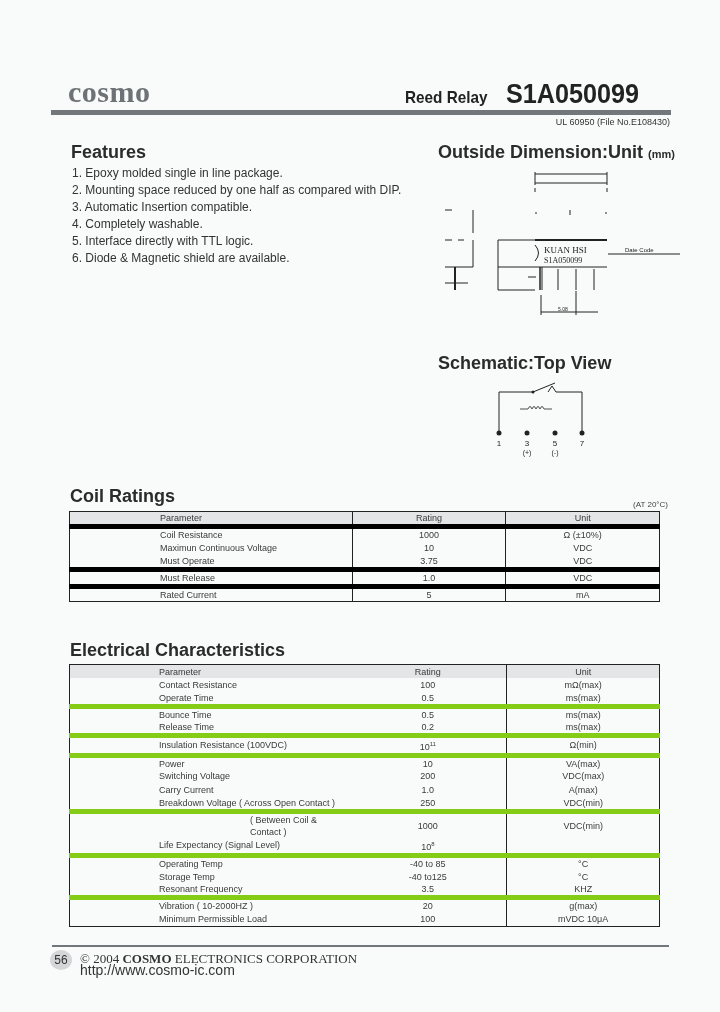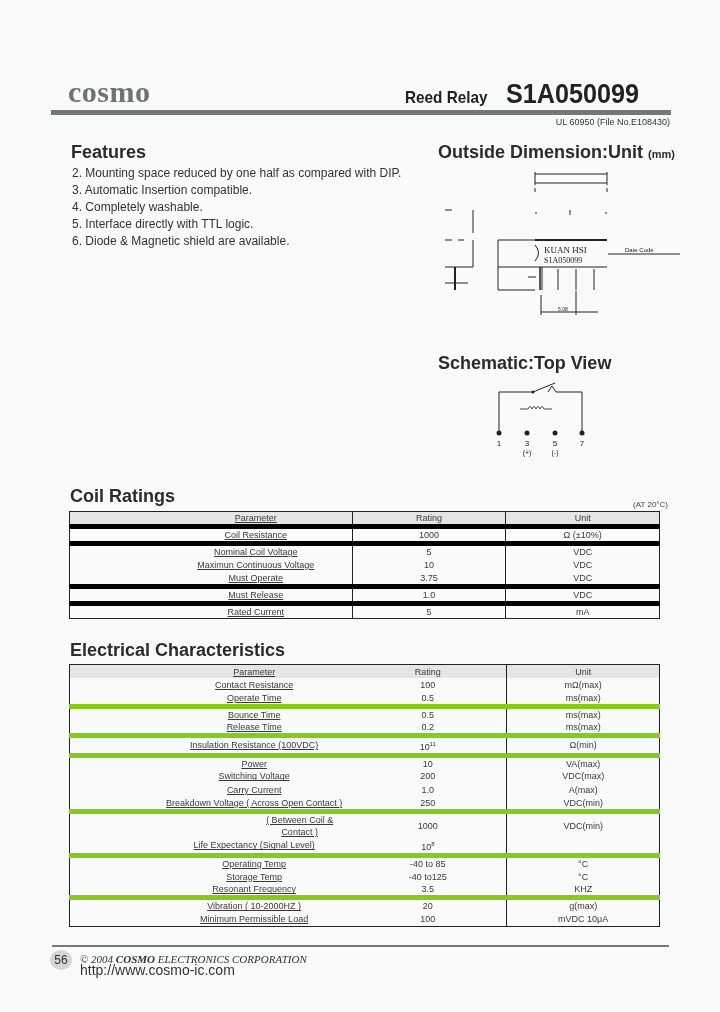--- a/index.html
+++ b/index.html
@@ -19,56 +19,57 @@
     .features-list li { font-size: 12px; line-height: 17px; color: #333; }
 
     .dim-drawing { position: absolute; left: 440px; top: 165px; width: 240px; height: 170px; }
     .schematic { position: absolute; left: 480px; top: 380px; width: 150px; height: 80px; }
 
     .temp-note { position: absolute; right: 52px; top: 500px; font-size: 8px; color: #444; }
 
     table.spec { position: absolute; left: 69px; border-collapse: collapse; font-size: 9px; color: #3a3a3a; }
     table.spec td, table.spec th { height: 13.6px; line-height: 12px; padding: 0; font-weight: normal; }
     table.spec th { background: #e3e5e6; }
-    table.spec .p { text-align: center; padding-left: 90px; text-decoration: underline; }
+    table.spec .p { text-align: left; padding-left: 90px; }
     table.spec .r, table.spec .u { text-align: center; }
 
     #coil-table { top: 511px; width: 591px; border: 1px solid #222; }
     #coil-table th, #coil-table td { border-left: 1px solid #222; border-right: 1px solid #222; }
     #coil-table tr.sep th, #coil-table tr.sep td { border-top: 5px solid #000000; }
     #coil-table col.c1 { width: 283px; }
     #coil-table col.c2 { width: 154px; }
     #coil-table col.c3 { width: 154px; }
 
     #elec-table { top: 664px; width: 591px; border: 1px solid #222; }
     #elec-table tr.sep th, #elec-table tr.sep td { border-top: 5px solid #84cc16; }
     #elec-table td.u, #elec-table th.u { border-left: 1px solid #222; }
     #elec-table col.c1 { width: 280px; }
     #elec-table col.c2 { width: 158px; }
     #elec-table col.c3 { width: 153px; }
     #elec-table .p { padding-left: 89px; }
     #elec-table .p.indent { padding-left: 180px; }
 
     .footer-rule { position: absolute; left: 52px; top: 945px; width: 617px; height: 2px; background: #71777b; }
     .page-badge { position: absolute; left: 50px; top: 950px; width: 22px; height: 20px; border-radius: 50%; background: #d4d6d8; font-size: 12px; color: #333; text-align: center; line-height: 20px; }
-    .copyright { position: absolute; left: 80px; top: 954px; font-size: 11px; color: #333; line-height: 10px; font-family: "Liberation Serif", serif; font-style: italic; }
+    .copyright { position: absolute; left: 80px; top: 954px; font-size: 13px; color: #333; line-height: 10px; font-family: "Liberation Serif", serif; }
     .copyright b { font-family: "Liberation Serif", serif; }
     .website { position: absolute; left: 80px; top: 964px; font-size: 14px; color: #333; line-height: 12px; }
   </style>
 </head>
 <body>
 
 <div class="logo">cosmo</div>
 <div class="doc-type">Reed Relay</div>
 <div class="part-no">S1A050099</div>
 <div class="header-rule"></div>
 <div class="ul-cert">UL 60950 (File No.E108430)</div>
 
 <div class="section-title" style="left:71px; top:142px;">Features</div>
 <ul class="features-list">
+  <li>1. Epoxy molded single in line package.</li>
   <li>2. Mounting space reduced by one half as compared with DIP.</li>
   <li>3. Automatic Insertion compatible.</li>
   <li>4. Completely washable.</li>
   <li>5. Interface directly with TTL logic.</li>
   <li>6. Diode &amp; Magnetic shield are available.</li>
 </ul>
 
 <div class="section-title" style="left:438px; top:142px;">
   <span>Outside Dimension:Unit</span>
   <span class="small">(mm)</span>
@@ -162,25 +163,20 @@
       <tr>
     <th class="p">Parameter</th>
     <th class="r">Rating</th>
     <th class="u">Unit</th>
   </tr>
   <tr class="sep">
     <td class="p">Coil Resistance</td>
     <td class="r">1000</td>
     <td class="u">Ω (±10%)</td>
   </tr>
-  <tr class="sep">
-    <td class="p">Nominal Coil Voltage</td>
-    <td class="r">5</td>
-    <td class="u">VDC</td>
-  </tr>
   <tr>
     <td class="p">Maximun Continuous Voltage</td>
     <td class="r">10</td>
     <td class="u">VDC</td>
   </tr>
   <tr>
     <td class="p">Must Operate</td>
     <td class="r">3.75</td>
     <td class="u">VDC</td>
   </tr>

